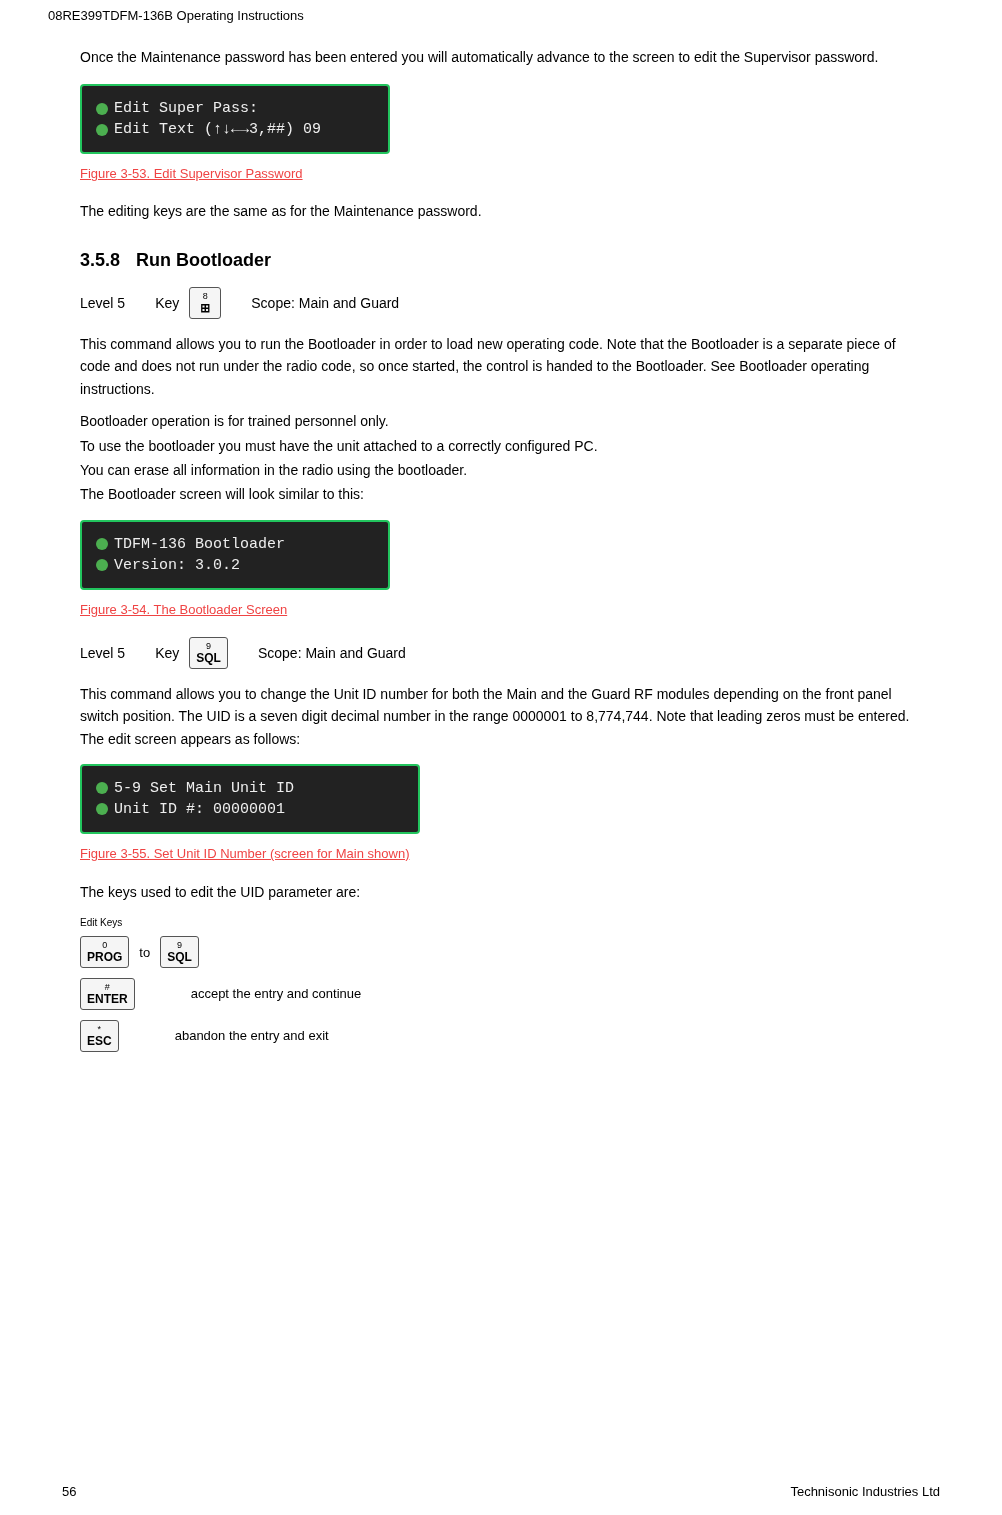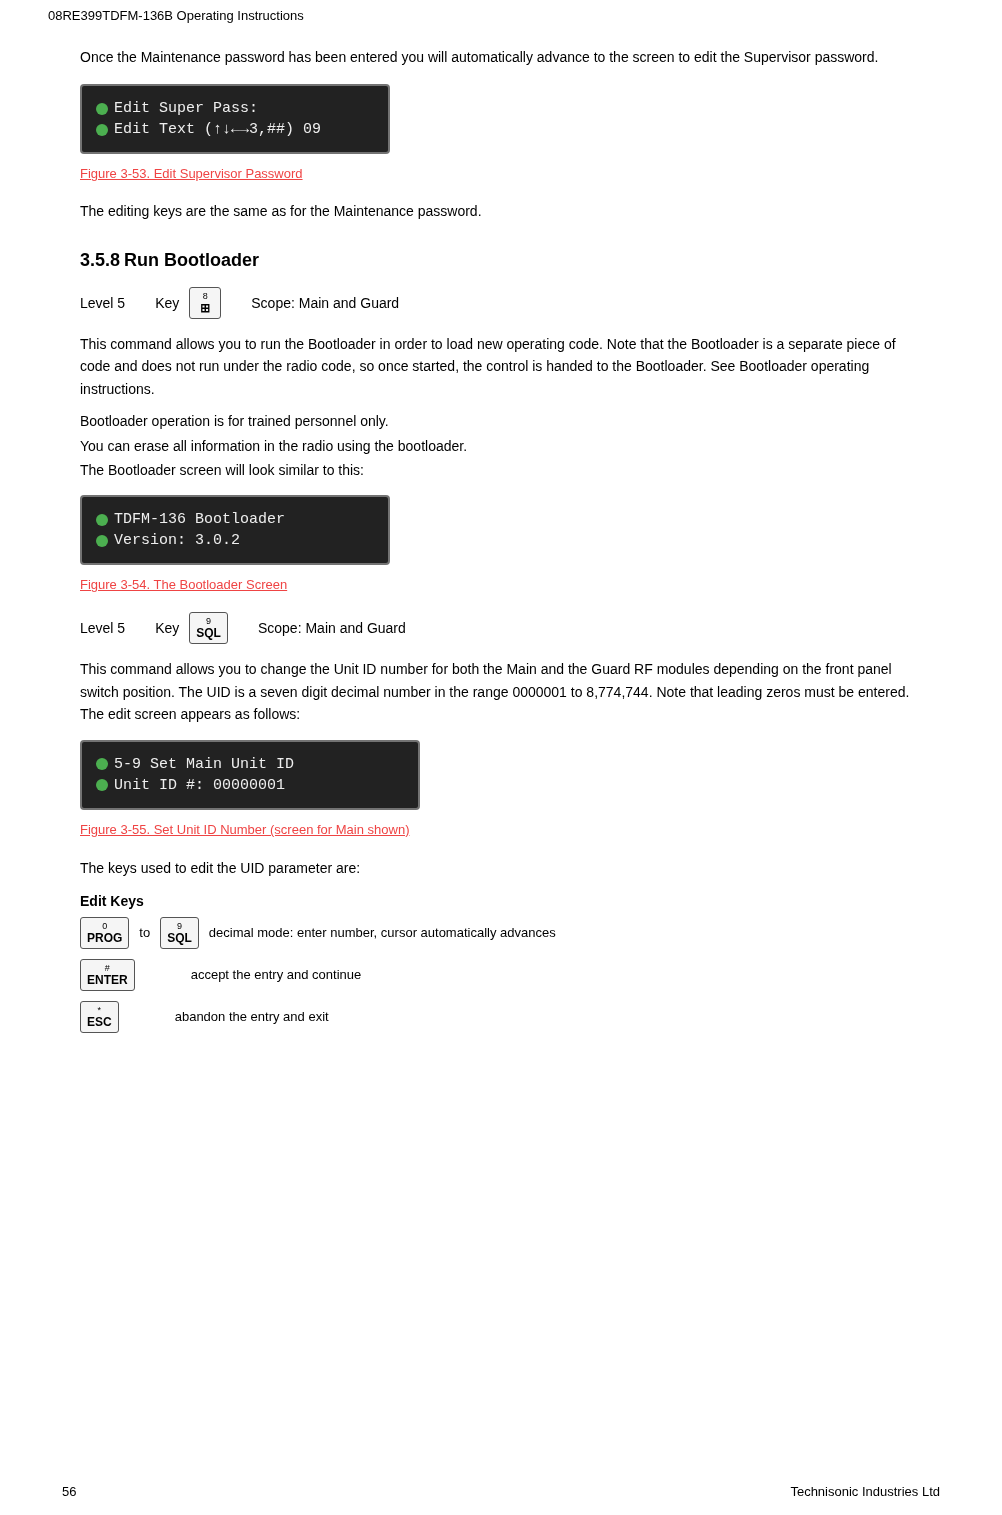--- a/index.html
+++ b/index.html
@@ -29,21 +29,21 @@
       left: 0; right: 0;
     }
     .content {
       padding: 20px 80px 60px 80px;
     }
     .intro-para {
       margin-bottom: 16px;
       line-height: 1.5;
     }
     .lcd-screen {
-      border: 2px solid #737373;
+      border: 2px solid #22c55e;
       border-radius: 4px;
       background: #222;
       padding: 10px 14px;
       font-family: 'Courier New', monospace;
       font-size: 15px;
       color: #eee;
       display: inline-block;
       margin-bottom: 6px;
       min-width: 310px;
     }
@@ -66,21 +66,21 @@
       text-decoration: underline;
       color: #ef4444;
       margin-bottom: 20px;
     }
     .section-heading {
       font-size: 18px;
       font-weight: bold;
       margin: 28px 0 16px 0;
       display: flex;
       align-items: baseline;
-      gap: 4px;
+      gap: 16px;
     }
     .section-number {
       font-size: 18px;
       font-weight: bold;
     }
     .level-line {
       margin-bottom: 14px;
       display: flex;
       align-items: center;
       gap: 10px;
@@ -91,23 +91,23 @@
       margin-bottom: 10px;
     }
     .list-item {
       line-height: 1.6;
       margin-bottom: 2px;
     }
     .edit-keys-section {
       margin-top: 14px;
     }
     .edit-keys-title {
-      font-weight: bold;
+      font-weight: normal;
       margin-bottom: 8px;
-      font-size: 14px;
+      font-size: 10px;
     }
     .key-row {
       display: flex;
       align-items: center;
       gap: 10px;
       margin-bottom: 10px;
     }
     .key-to {
       font-size: 13px;
     }
@@ -171,20 +171,21 @@
       <span class="k-top">8</span>
       <span class="k-bot">⊞</span>
     </span>
     <span style="margin-left:20px;">Scope: Main and Guard</span>
   </div>
 
   <p class="body-para">This command allows you to run the Bootloader in order to load new operating code.  Note that the Bootloader is a separate piece of code and does not run under the radio code, so once started, the control is handed to the Bootloader.  See Bootloader operating instructions.</p>
 
   <div>
     <div class="list-item">Bootloader operation is for trained personnel only.</div>
+    <div class="list-item">To use the bootloader you must have the unit attached to a correctly configured PC.</div>
     <div class="list-item">You can erase all information in the radio using the bootloader.</div>
     <div class="list-item">The Bootloader screen will look similar to this:</div>
   </div>
 
   <div class="screen-wrapper">
     <div class="lcd-screen">
       <div class="lcd-line">
         <span class="lcd-dot"></span>
         <span>TDFM-136 Bootloader</span>
       </div>
@@ -231,21 +232,20 @@
     <div class="key-row">
       <span class="key-wrap">
         <span class="k-top">0</span>
         <span class="k-bot">PROG</span>
       </span>
       <span class="key-to">to</span>
       <span class="key-wrap">
         <span class="k-top">9</span>
         <span class="k-bot">SQL</span>
       </span>
-      <span class="key-desc">decimal mode: enter number, cursor automatically advances</span>
     </div>
 
     <div class="key-row">
       <span class="key-wrap">
         <span class="k-top">#</span>
         <span class="k-bot">ENTER</span>
       </span>
       <span class="key-desc" style="margin-left:46px;">accept the entry and continue</span>
     </div>
 

